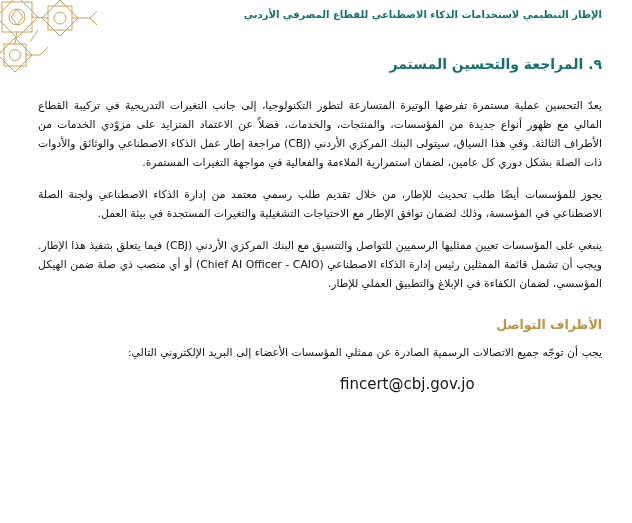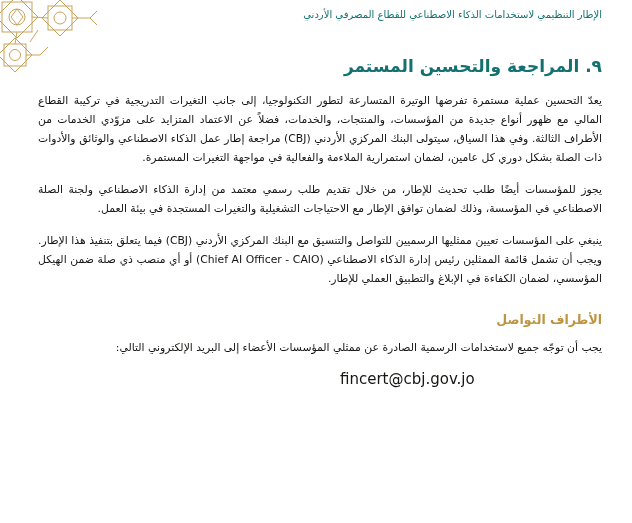--- a/index.html
+++ b/index.html
@@ -16,35 +16,35 @@
   
   .ornament { position: absolute; top: 0; left: 0; }
 
   
   .doc-header {
     position: absolute;
     top: 9px; right: 30px; left: 150px;
     direction: rtl;
     text-align: right;
     font-size: 10px;
-    font-weight: normal;
+    font-weight: bold;
     color: var(--teal, #14716f);
   }
 
   .content {
     position: absolute;
     top: 44px; right: 30px; left: 38px;
     direction: rtl;
     text-align: right;
   }
   .content h1 {
     color: var(--teal, #14716f);
-    font-size: 17px;
+    font-size: 14px;
     font-weight: bold;
-    margin: 12px 0 15px 0;
+    margin: 12px 0 24px 0;
   }
   .content p.body {
     font-size: 10.8px;
     line-height: 19px;
     text-align: justify;
     text-align-last: right;
     margin: 0 0 13px 0;
   }
   .content h2 {
     color: var(--gold, #bd9440);
@@ -96,18 +96,18 @@
 
     <p class="body">يعدّ التحسين عملية مستمرة تفرضها الوتيرة المتسارعة لتطور التكنولوجيا، إلى جانب التغيرات التدريجية في تركيبة القطاع المالي مع ظهور أنواع جديدة من المؤسسات، والمنتجات، والخدمات، فضلاً عن الاعتماد المتزايد على مزوّدي الخدمات من الأطراف الثالثة. وفي هذا السياق، سيتولى البنك المركزي الأردني (CBJ) مراجعة إطار عمل الذكاء الاصطناعي والوثائق والأدوات ذات الصلة بشكل دوري كل عامين، لضمان استمرارية الملاءمة والفعالية في مواجهة التغيرات المستمرة.</p>
 
     <p class="body">يجوز للمؤسسات أيضًا طلب تحديث للإطار، من خلال تقديم طلب رسمي معتمد من إدارة الذكاء الاصطناعي ولجنة الصلة الاصطناعي في المؤسسة، وذلك لضمان توافق الإطار مع الاحتياجات التشغيلية والتغيرات المستجدة في بيئة العمل.</p>
 
 
     <p class="body">ينبغي على المؤسسات تعيين ممثليها الرسميين للتواصل والتنسيق مع البنك المركزي الأردني (CBJ) فيما يتعلق بتنفيذ هذا الإطار. ويجب أن تشمل قائمة الممثلين رئيس إدارة الذكاء الاصطناعي (Chief AI Officer - CAIO) أو أي منصب ذي صلة ضمن الهيكل المؤسسي، لضمان الكفاءة في الإبلاغ والتطبيق العملي للإطار.</p>
 
     <h2>الأطراف التواصل</h2>
 
-    <p class="body">يجب أن توجّه جميع لاستخدامات الرسمية الصادرة عن ممثلي المؤسسات الأعضاء إلى البريد الإلكتروني التالي:</p>
+    <p class="body">يجب أن توجّه جميع الاتصالات الرسمية الصادرة عن ممثلي المؤسسات الأعضاء إلى البريد الإلكتروني التالي:</p>
 
     <p class="email-line"><a class="email-link" href="#">fincert@cbj.gov.jo</a></p>
 
   </div>
 </div>
 
 </body></html>

